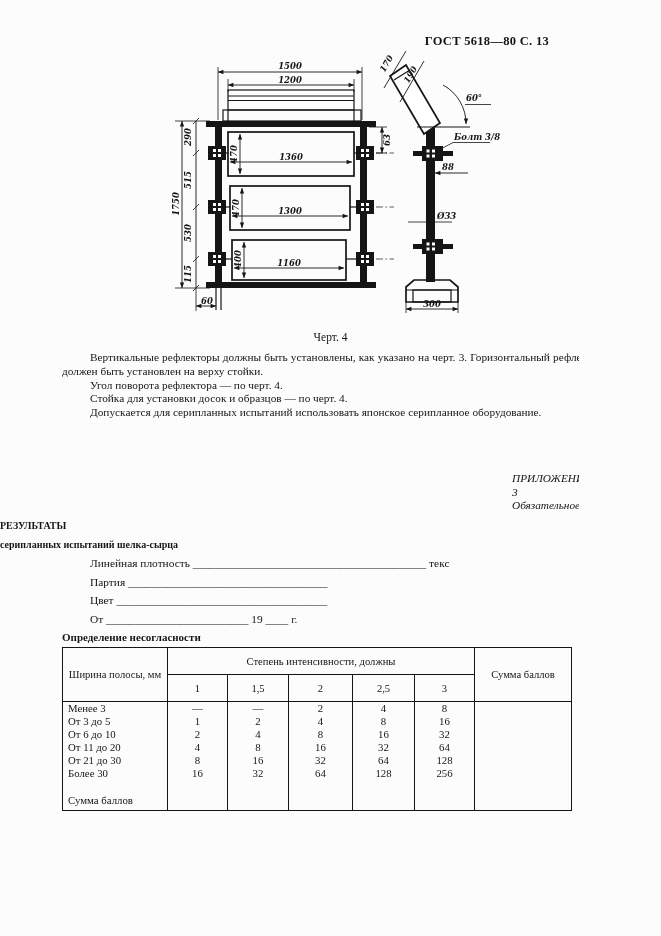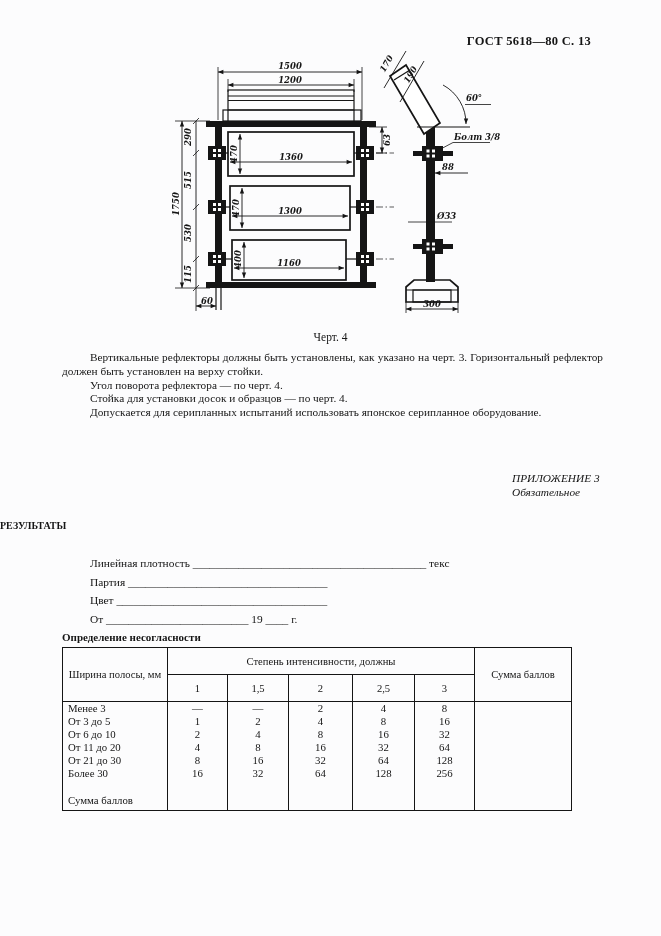--- a/index.html
+++ b/index.html
@@ -1,17 +1,17 @@
 <!DOCTYPE html>
 <html><head>
 <meta charset="utf-8">
 <style>
   html,body{margin:0;padding:0;background:#fcfcfd;}
   .page{position:relative;width:579px;height:936px;background:#fcfcfd;
-        font-family:"Liberation Serif",serif;color:#151515;overflow:hidden;padding-left:42px;}
+        font-family:"Liberation Serif",serif;color:#151515;overflow:hidden;}
   .gost-header{position:absolute;top:34px;right:30px;font-weight:bold;font-size:12.5px;letter-spacing:.3px;}
   #draw{position:absolute;left:170px;top:50px;}
   .fill{fill:#151515;stroke:none}
   .ln{stroke:#151515;stroke-width:1.2;fill:none}
   .ln2{stroke:#151515;stroke-width:1.7;fill:none}
   .thin{stroke:#151515;stroke-width:.8;fill:none}
   .dim{stroke:#151515;stroke-width:.9;fill:none}
   .cl{stroke:#151515;stroke-width:.7;fill:none;stroke-dasharray:7 2.5 1.5 2.5}
   .dtxt{font:italic 700 8.5px "DejaVu Serif",serif;fill:#151515}
   .caption{position:absolute;top:331px;left:0;width:661px;text-align:center;font-size:11.5px;}
@@ -224,20 +224,21 @@
     <p>Допускается для серипланных испытаний использовать японское серипланное оборудование.</p>
   </div>
 
   <div class="appendix">
     <div>ПРИЛОЖЕНИЕ 3</div>
     <div>Обязательное</div>
   </div>
 
   <div class="results">
     <div>РЕЗУЛЬТАТЫ</div>
+    <div>серипланных испытаний шелка-сырца</div>
   </div>
 
   <div class="formblock">
     <div>Линейная плотность _________________________________________ текс</div>
     <div>Партия ___________________________________</div>
     <div>Цвет _____________________________________</div>
     <div>От _________________________ 19 ____ г.</div>
   </div>
 
   <div class="tbl-title">Определение несогласности</div>

